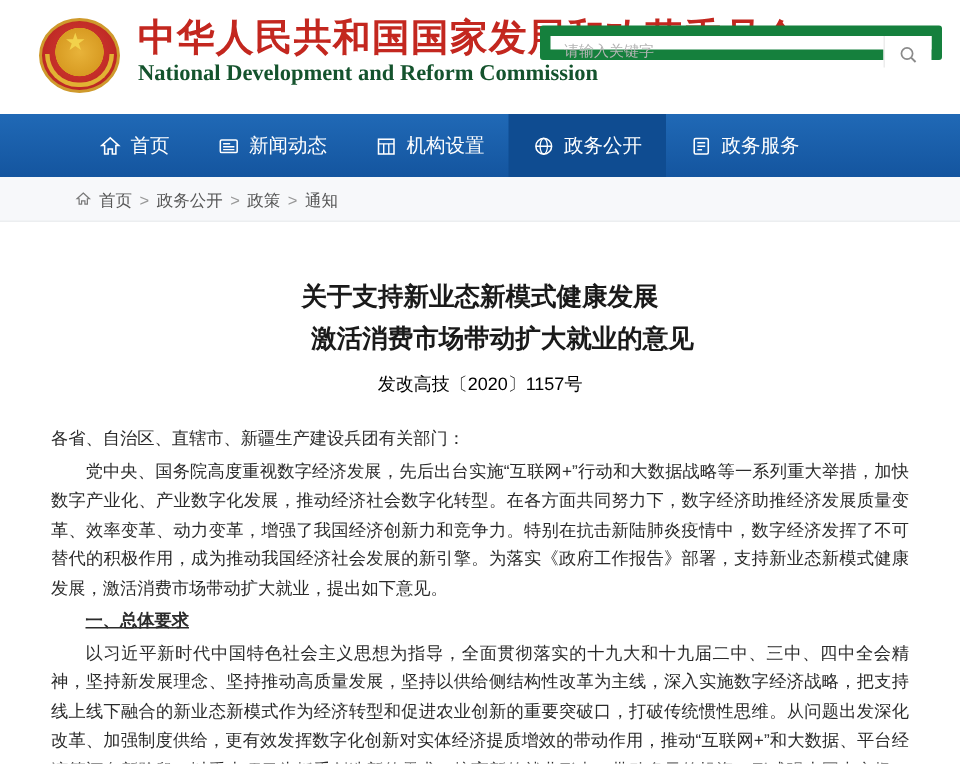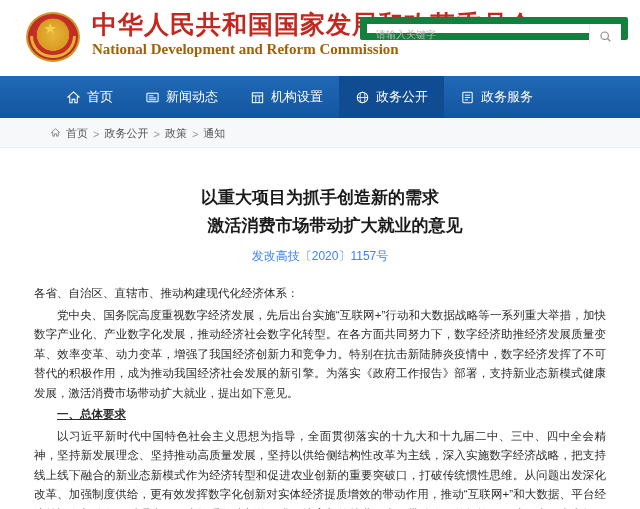--- a/index.html
+++ b/index.html
@@ -108,21 +108,21 @@
     color: #c3271f;
     letter-spacing: 1px;
     font-family: "Liberation Serif", "DejaVu Serif", serif;
     white-space: nowrap;
   }
   .brand-en {
     position: absolute;
     left: 92px; top: 41px;
     font-size: 15px;
     font-weight: bold;
-    color: #a16207;
+    color: #14532d;
     font-family: "Liberation Serif", "DejaVu Serif", serif;
     white-space: nowrap;
   }
 
   
   .navbar {
     position: absolute;
     top: 76px; left: 0;
     width: 640px; height: 42px;
     background: #1b5faa;
@@ -194,21 +194,21 @@
     line-height: 28px;
     font-family: "Liberation Serif", "DejaVu Serif", serif;
   }
   .doc-title .l2 { display: block; margin-left: 30px; }
   .doc-number {
     position: absolute;
     left: 0; top: 100px;
     width: 640px;
     text-align: center;
     font-size: 12px;
-    color: #3b82f6;
+    color: #000000;
   }
   .doc-body {
     position: absolute;
     left: 34px; top: 136px;
     width: 572px;
     font-size: 11.5px;
     line-height: 19.5px;
     color: #2b2b2b;
     text-align: justify;
   }
@@ -317,25 +317,25 @@
       <a>政务公开</a>
       <span class="sep">&gt;</span>
       <a>政策</a>
       <span class="sep">&gt;</span>
       <span class="cur">通知</span>
     </div>
   </div>
 
   <div class="article">
     <div class="doc-title">
-      <span>以重大项目为抓手创造新的需求</span>
+      <span>关于支持新业态新模式健康发展</span>
       <span class="l2">激活消费市场带动扩大就业的意见</span>
     </div>
     <div class="doc-number">发改高技〔2020〕1157号</div>
     <div class="doc-body">
-      <p>各省、自治区、直辖市、推动构建现代化经济体系：</p>
+      <p>各省、自治区、直辖市、新疆生产建设兵团有关部门：</p>
       <p class="indent">党中央、国务院高度重视数字经济发展，先后出台实施“互联网+”行动和大数据战略等一系列重大举措，加快数字产业化、产业数字化发展，推动经济社会数字化转型。在各方面共同努力下，数字经济助推经济发展质量变革、效率变革、动力变革，增强了我国经济创新力和竞争力。特别在抗击新陆肺炎疫情中，数字经济发挥了不可替代的积极作用，成为推动我国经济社会发展的新引擎。为落实《政府工作报告》部署，支持新业态新模式健康发展，激活消费市场带动扩大就业，提出如下意见。</p>
       <p class="sect">一、总体要求</p>
       <p class="indent">以习近平新时代中国特色社会主义思想为指导，全面贯彻落实的十九大和十九届二中、三中、四中全会精神，坚持新发展理念、坚持推动高质量发展，坚持以供给侧结构性改革为主线，深入实施数字经济战略，把支持线上线下融合的新业态新模式作为经济转型和促进农业创新的重要突破口，打破传统惯性思维。从问题出发深化改革、加强制度供给，更有效发挥数字化创新对实体经济提质增效的带动作用，推动“互联网+”和大数据、平台经济等迈向新阶段。以重大项目为抓手创造新的需求，培育新的就业形态，带动多元的投资，形成强大国内市场，更好地满足人民群众对美好生活的新期待，推动构建现代化经济体系，实现经济高质量发展。</p>
     </div>
   </div>
 
 </div>
 
 </body></html>

